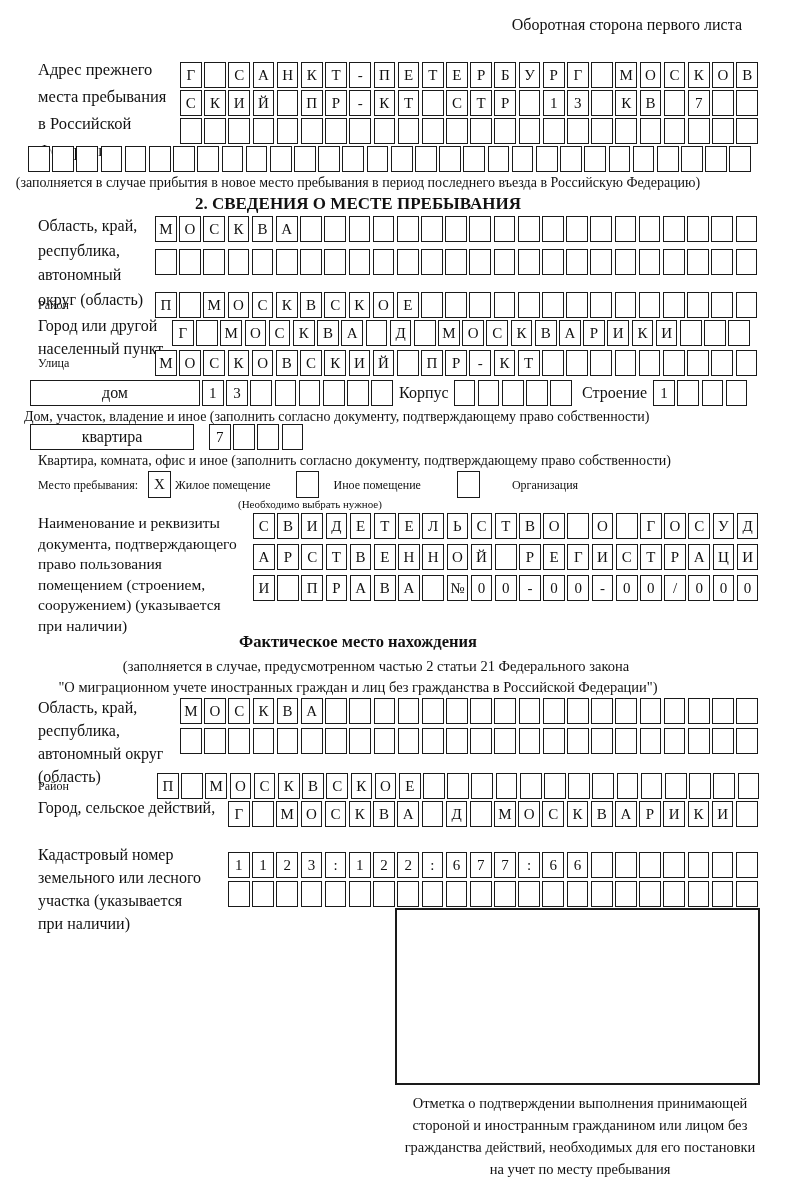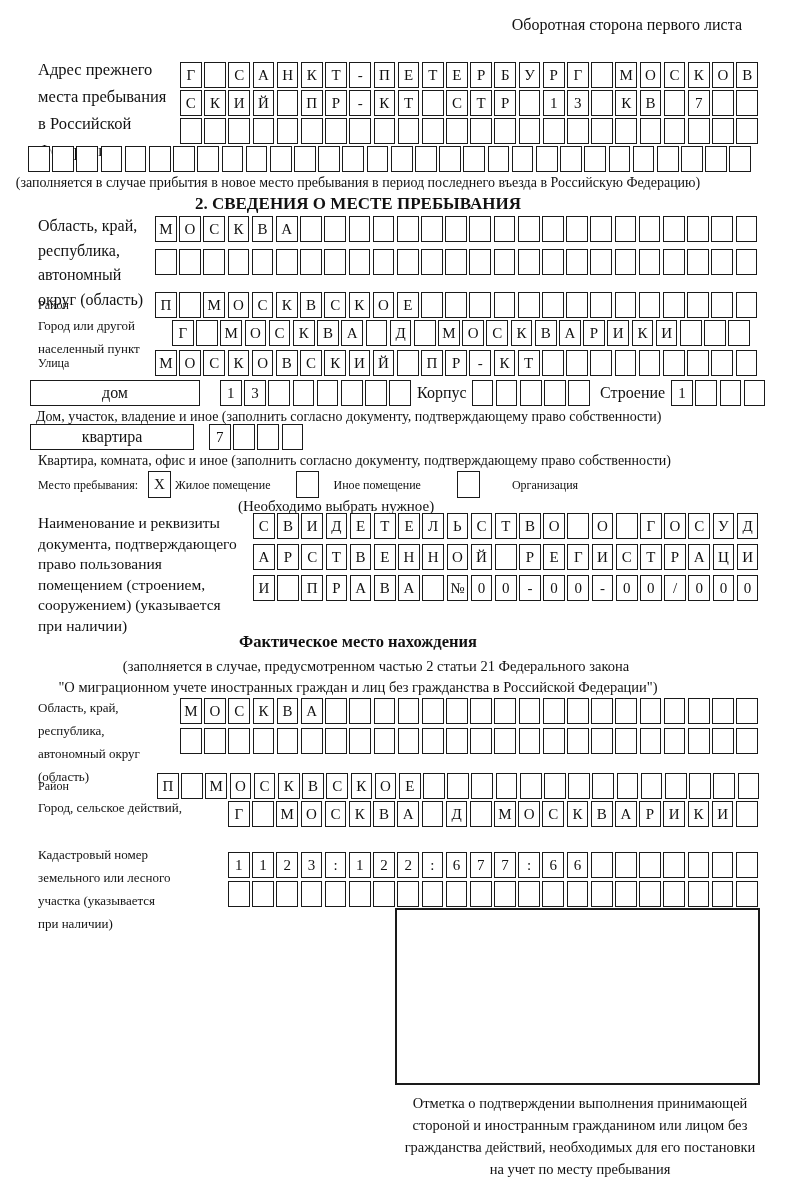--- a/index.html
+++ b/index.html
@@ -11,21 +11,21 @@
   .cellrow{display:flex;gap:2.5px;}
   .cell{
     flex:0 0 21.7px;width:21.7px;height:26px;box-sizing:border-box;
     border:1.6px solid #1a1a1a;display:flex;align-items:center;justify-content:center;
     font-size:15px;line-height:1;background:#fff;
   }
   .label{font-size:12px;line-height:26px;white-space:nowrap;}
   .lines div{white-space:nowrap;}
   .lh27 div{line-height:27px;font-size:16.5px;}
   .lh24 div{line-height:24.5px;font-size:16px;}
-  .lh23 div{line-height:23px;font-size:13px;}
+  .lh23 div{line-height:23px;font-size:16px;}
   .lh20 div{line-height:20.5px;font-size:15.5px;}
   .caption{font-size:14px;white-space:nowrap;}
   .center{left:0;width:716px;text-align:center;}
   .title{font-weight:bold;font-size:17px;}
   .wbox{
     box-sizing:border-box;height:26px;border:1.6px solid #1a1a1a;background:#fff;
     display:flex;align-items:center;justify-content:center;font-size:16px;
   }
   .chk{
     box-sizing:border-box;width:23px;height:27px;border:1.6px solid #1a1a1a;background:#fff;
@@ -306,21 +306,21 @@
       <span class="cell"></span>
       <span class="cell"></span>
       <span class="cell"></span>
       <span class="cell"></span>
       <span class="cell"></span>
       <span class="cell"></span>
       <span class="cell"></span>
     </div>
 
   <div class="abs housewrap" style="left:30px;top:380px;">
-    <div class="wbox" style="width:170px;margin-right:20px;">дом</div>
+    <div class="wbox" style="width:170px;margin-right:2px;">дом</div>
     <div class="cellrow">
         <span class="cell">1</span>
         <span class="cell">3</span>
         <span class="cell"></span>
         <span class="cell"></span>
         <span class="cell"></span>
         <span class="cell"></span>
         <span class="cell"></span>
         <span class="cell"></span>
       </div>
@@ -333,21 +333,21 @@
         <span class="cell"></span>
       </div>
     <div class="hlabel" style="margin:0 6px 4px 10px;">Строение</div>
     <div class="cellrow">
         <span class="cell">1</span>
         <span class="cell"></span>
         <span class="cell"></span>
         <span class="cell"></span>
       </div>
   </div>
-  <div class="abs caption" style="left:36px;top:409px;">Дом, участок, владение и иное (заполнить согласно документу, подтверждающему право собственности)</div>
+  <div class="abs caption" style="left:24px;top:409px;">Дом, участок, владение и иное (заполнить согласно документу, подтверждающему право собственности)</div>
 
   <div class="abs housewrap" style="left:30px;top:424px;">
     <div class="wbox" style="width:164px;margin-right:15px;">квартира</div>
     <div class="cellrow">
         <span class="cell">7</span>
         <span class="cell"></span>
         <span class="cell"></span>
         <span class="cell"></span>
       </div>
   </div>
@@ -355,21 +355,21 @@
 
   <div class="abs housewrap" style="left:38px;top:471px;align-items:center;">
     <div class="label">Место пребывания:</div>
     <div class="chk" style="margin-left:10px;">X</div>
     <div class="label" style="margin-left:4px;">Жилое помещение</div>
     <div class="chk" style="margin-left:26px;"></div>
     <div class="label" style="margin-left:14px;">Иное помещение</div>
     <div class="chk" style="margin-left:36px;"></div>
     <div class="label" style="margin-left:32px;">Организация</div>
   </div>
-  <div class="abs caption" style="left:238px;top:498px;font-size:15px;">(Необходимо выбрать нужное)</div>
+  <div class="abs caption" style="left:238px;top:498px;font-size:11px;">(Необходимо выбрать нужное)</div>
 
   <div class="abs lines lh20" style="left:38px;top:513px;">
       <div>Наименование и реквизиты</div>
       <div>документа, подтверждающего</div>
       <div>право пользования</div>
       <div>помещением (строением,</div>
       <div>сооружением) (указывается</div>
       <div>при наличии)</div>
     </div>
   <div class="abs cellrow" style="left:253px;top:513px;">

